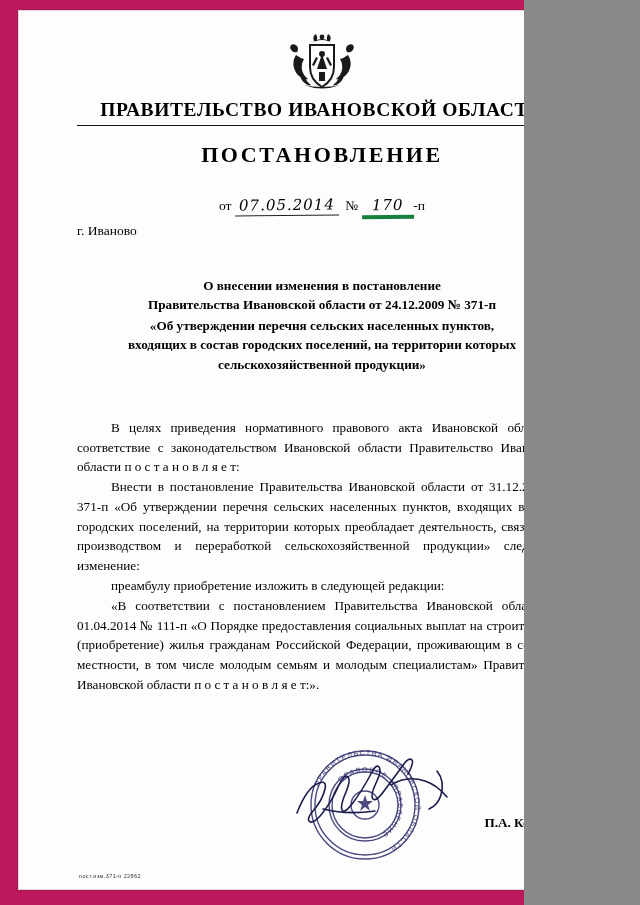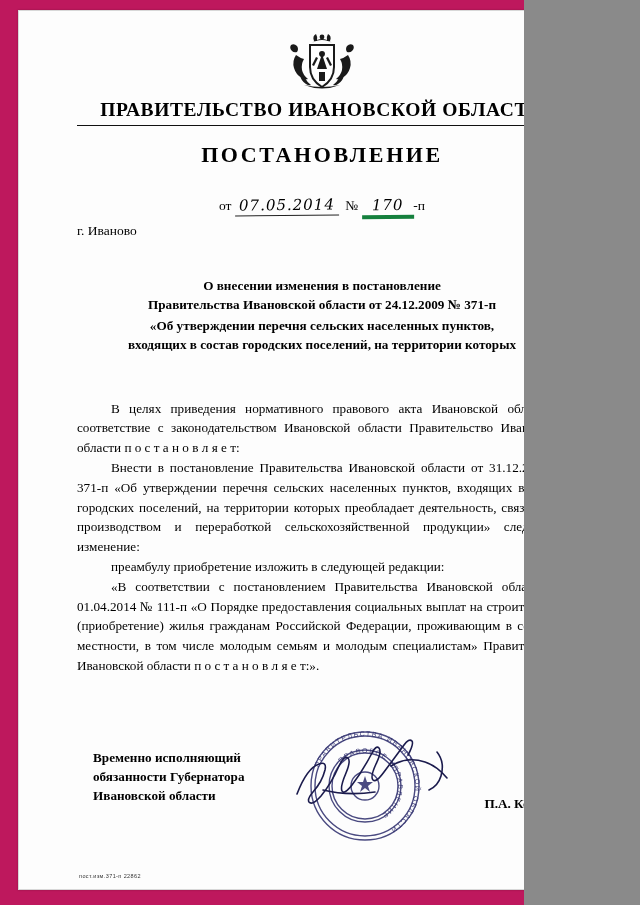--- a/index.html
+++ b/index.html
@@ -207,35 +207,31 @@
         &nbsp;<span>№</span>
         <span class="num-hand">170</span><span>-п</span>
       </div>
       <div class="city">г. Иваново</div>
 
       <div class="heading-block">
         <div>О внесении изменения в постановление</div>
         <div>Правительства Ивановской области от 24.12.2009 № 371-п</div>
         <div class="q">«Об утверждении перечня сельских населенных пунктов,</div>
         <div>входящих в состав городских поселений, на территории которых</div>
+        <div>сельскохозяйственной продукции»</div>
       </div>
 
       <div class="body">
         <p>В целях приведения нормативного правового акта Ивановской области в соответствие с законодательством Ивановской области Правительство Ивановской области п о с т а н о в л я е т:</p>
         <p>Внести в постановление Правительства Ивановской области от 31.12.2009 № 371-п «Об утверждении перечня сельских населенных пунктов, входящих в состав городских поселений, на территории которых преобладает деятельность, связанная с производством и переработкой сельскохозяйственной продукции» следующее изменение:</p>
         <p>преамбулу приобретение изложить в следующей редакции:</p>
         <p>«В соответствии с постановлением Правительства Ивановской области от 01.04.2014 № 111-п «О Порядке предоставления социальных выплат на строительство (приобретение) жилья гражданам Российской Федерации, проживающим в сельской местности, в том числе молодым семьям и молодым специалистам» Правительство Ивановской области п о с т а н о в л я е т:».</p>
       </div>
 
       <div class="signature">
-        <div class="sig-left">
-          <div>Временно исполняющий</div>
-          <div>обязанности Губернатора</div>
-          <div>Ивановской области</div>
-        </div>
 
         <div class="stamp">
           <svg width="128" height="118" viewBox="0 0 128 118" xmlns="http://www.w3.org/2000/svg">
             <defs>
               <path id="outerArc" d="M64,108 m-50,0 a50,50 0 1,1 100,0 a50,50 0 1,1 -100,0"></path>
               <path id="outerArc2" d="M14,58 a50,50 0 1,1 100,0 a50,50 0 1,1 -100,0"></path>
               <path id="innerArc" d="M31,58 a33,33 0 1,1 66,0 a33,33 0 1,1 -66,0"></path>
             </defs>
             <g fill="none" stroke="#2b2b6b" stroke-width="1.4" opacity="0.85">
               <circle cx="64" cy="58" r="54"></circle>

